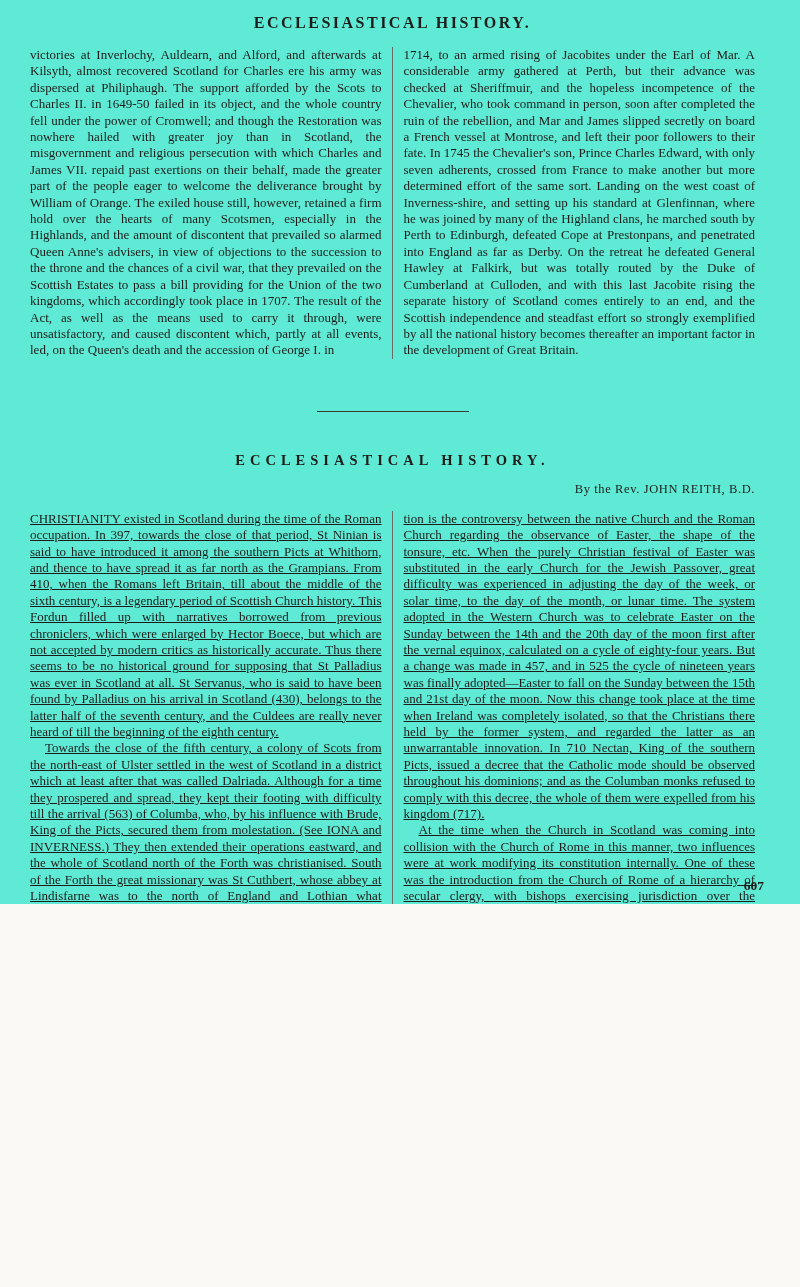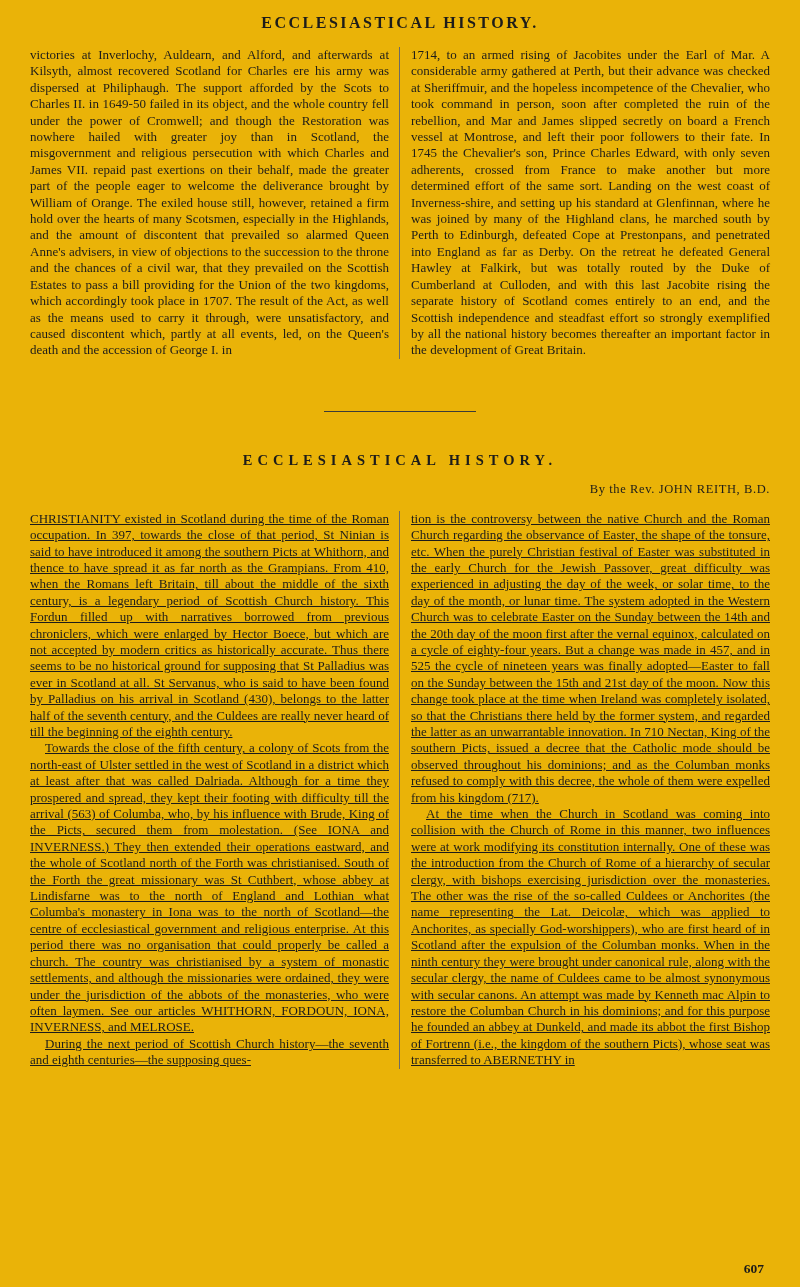--- a/index.html
+++ b/index.html
@@ -6,24 +6,24 @@
   html, body { background: #faf9f5; }
   body {
     width: 800px;
     height: 1287px;
     font-family: "Liberation Serif", "DejaVu Serif", serif;
     color: #1d1c1a;
   }
   .page {
     position: relative;
     width: 800px;
-    height: 1287px;
-    padding: 12px 30px 0 30px;
+    height: 904px;
+    padding: 12px 45px 0 30px;
     overflow: hidden;
-    background: #eab308;
+    background: #5eead4;
   }
   .running-header {
     text-align: center;
     font-weight: bold;
     font-size: 16px;
     letter-spacing: 2.5px;
     margin-top: 2px;
   }
   .columns {
     display: flex;

